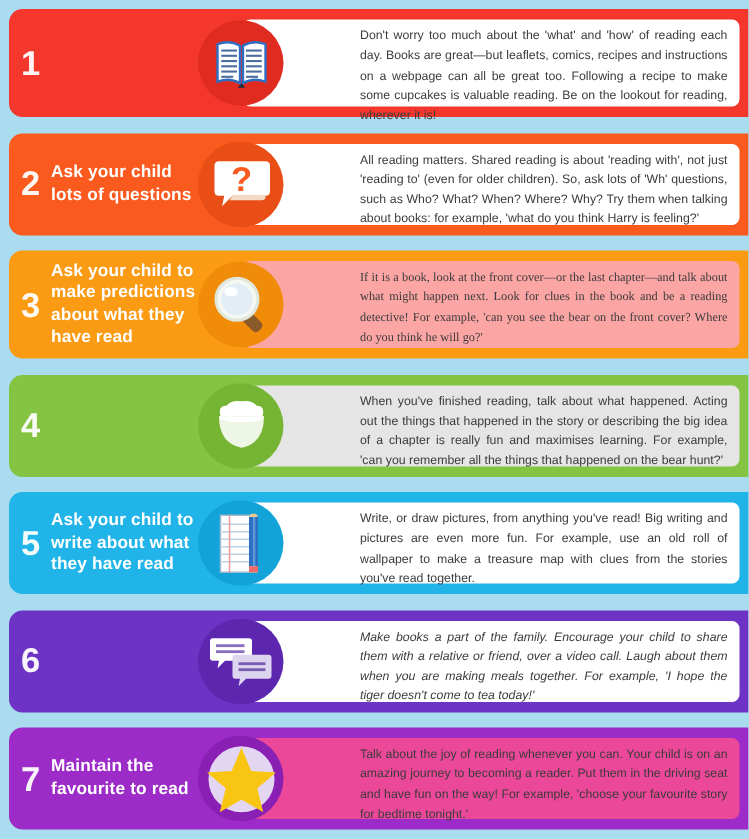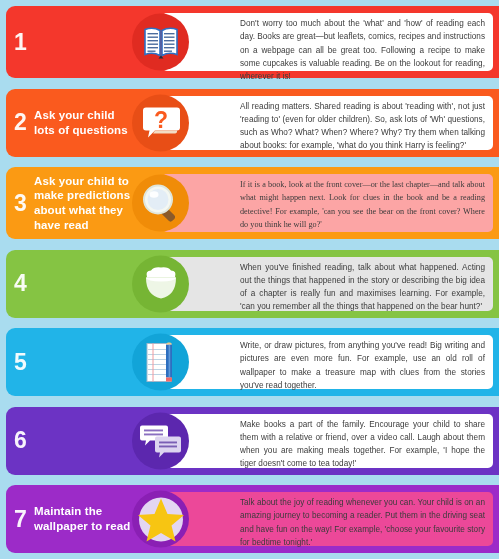--- a/index.html
+++ b/index.html
@@ -177,20 +177,21 @@
         <path d="M6 12 Q4 5 10 5 Q13 1 20 2 Q27 1 30 5 Q36 5 34 12 Z" fill="#ffffff"></path>
         <path d="M5 12 H35 Q35 30 20 33 Q5 30 5 12 Z" fill="#eef6e6"></path>
         <path d="M5 12 H35 Q34 16 20 16 Q6 16 5 12 Z" fill="#ffffff"></path>
       </svg>
     </div>
   </div>
 
   <div class="tip-row" style="background: rgb(33, 180, 232);">
     <div class="tip-left">
       <div class="tip-number">5</div>
+      <div class="tip-title">Ask your child to write about what they have read</div>
     </div>
     <div class="tip-card" style="border-color: rgb(33, 180, 232); background: rgb(255, 255, 255);">
       <div class="tip-body">Write, or draw pictures, from anything you've read! Big writing and pictures are even more fun. For example, use an old roll of wallpaper to make a treasure map with clues from the stories you've read together.</div>
     </div>
     <div class="tip-icon" style="background: rgb(18, 164, 216);">
       <svg width="34" height="40" viewBox="0 0 34 40">
         <rect x="3" y="1" width="24" height="38" fill="#ffffff" stroke="#9fb8cc" stroke-width="1"></rect>
         <g stroke="#bcd3e4" stroke-width="1.1">
           <line x1="4" y1="7" x2="26" y2="7"></line>
             <line x1="4" y1="12" x2="26" y2="12"></line>
@@ -205,21 +206,21 @@
         <path d="M22 2 L28 2 L25 -2 Z" fill="#f2c98a"></path>
         <rect x="22" y="35" width="6" height="4" fill="#f06a6a"></rect>
       </svg>
     </div>
   </div>
 
   <div class="tip-row" style="background: rgb(108, 51, 196);">
     <div class="tip-left">
       <div class="tip-number">6</div>
     </div>
-    <div class="tip-card" style="border-color: rgb(108, 51, 196); background: rgb(255, 255, 255);">
+    <div class="tip-card" style="border-color: rgb(108, 51, 196); background: rgb(255, 255, 255); font-style: italic;">
       <div class="tip-body">Make books a part of the family. Encourage your child to share them with a relative or friend, over a video call. Laugh about them when you are making meals together. For example, 'I hope the tiger doesn't come to tea today!'</div>
     </div>
     <div class="tip-icon" style="background: rgb(92, 39, 174);">
       <svg width="42" height="36" viewBox="0 0 42 36">
         <path d="M2 3 H26 Q28 3 28 5 V16 Q28 18 26 18 H10 L5 23 L6 18 H2 Q0 18 0 16 V5 Q0 3 2 3 Z" fill="#ffffff"></path>
         <g fill="#8a6fc0">
           <rect x="4" y="7" width="19" height="1.9"></rect>
             <rect x="4" y="11" width="19" height="1.9"></rect>
         </g>
         <path d="M17 14 H39 Q41 14 41 16 V28 Q41 30 39 30 H24 L19 35 L20 30 H17 Q15 30 15 28 V16 Q15 14 17 14 Z" fill="#ddd4f0"></path>
@@ -227,21 +228,21 @@
           <rect x="19" y="19" width="18" height="1.9"></rect>
             <rect x="19" y="23" width="18" height="1.9"></rect>
         </g>
       </svg>
     </div>
   </div>
 
   <div class="tip-row" style="background: rgb(156, 43, 200);">
     <div class="tip-left">
       <div class="tip-number">7</div>
-      <div class="tip-title">Maintain the wallpaper to read</div>
+      <div class="tip-title">Maintain the favourite to read</div>
     </div>
     <div class="tip-card" style="border-color: rgb(156, 43, 200); background: #ec4899;">
       <div class="tip-body">Talk about the joy of reading whenever you can. Your child is on an amazing journey to becoming a reader.  Put them in the driving seat and have fun on the way! For example, 'choose your favourite story for bedtime tonight.'</div>
     </div>
     <div class="tip-icon" style="background: rgb(138, 31, 180);">
       <svg width="50" height="50" viewBox="0 0 50 50">
         <circle cx="25" cy="25" r="22" fill="#e3d6f2"></circle>
         <path d="M25 4 L31.5 19.5 L48 20.5 L35.5 31 L39.5 47 L25 38.5 L10.5 47 L14.5 31 L2 20.5 L18.5 19.5 Z" fill="#f7c512"></path>
       </svg>
     </div>

